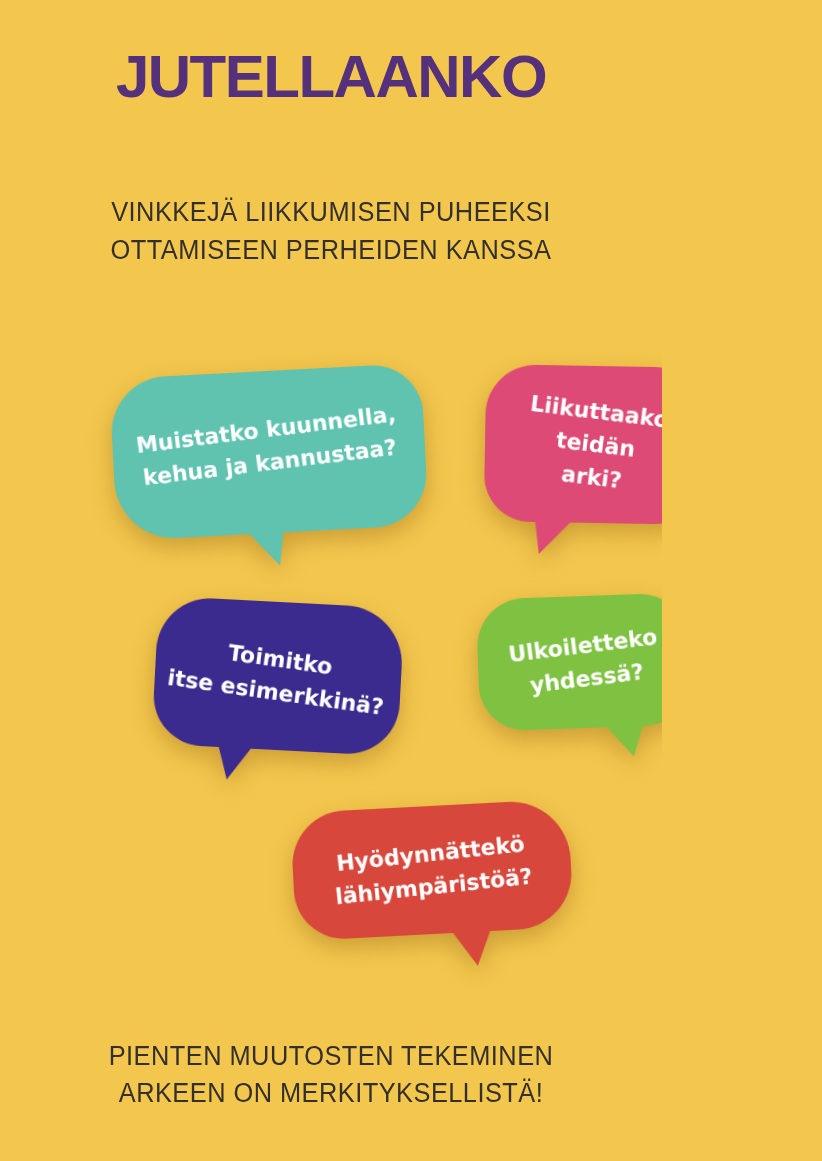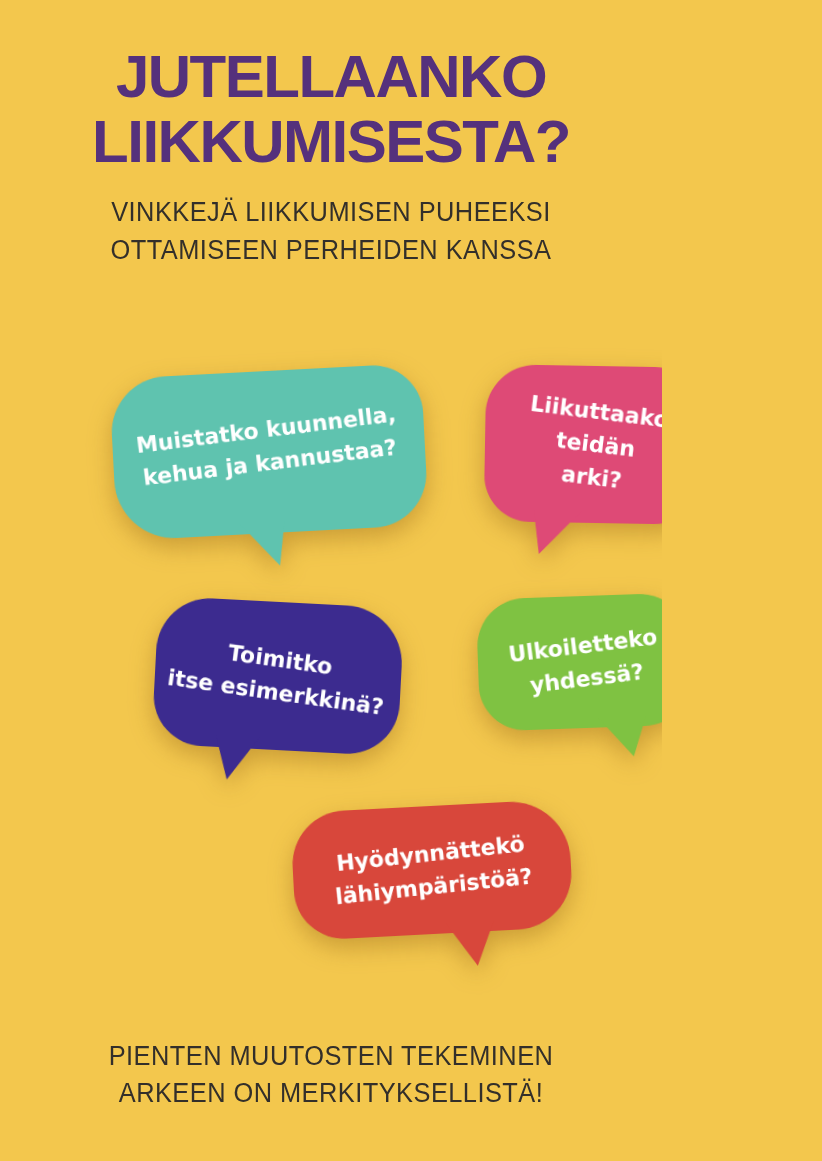--- a/index.html
+++ b/index.html
@@ -125,21 +125,20 @@
       clip-path: polygon(0 0, 100% 0, 62% 100%); }
   .bubble-red .bubble-text { transform: rotate(-3deg); }
 </style>
 </head>
 <body style="background-color: rgb(243, 199, 77);">
 
 <div class="poster" style="background-color: rgb(243, 199, 77);">
 
   <h1 class="title" style="color: rgb(85, 49, 124);">
     <span>JUTELLAANKO</span>
-    <span>LIIKKUMISESTA?</span>
   </h1>
 
   <p class="subtitle" style="color: rgb(51, 47, 42);">
     <span>VINKKEJÄ LIIKKUMISEN PUHEEKSI</span>
     <span>OTTAMISEEN PERHEIDEN KANSSA</span>
   </p>
 
   <div class="bubble bubble-teal">
     <div class="bubble-body" style="background-color: rgb(95, 195, 175);">
       <div class="bubble-text" style="color: rgb(255, 255, 255);">

